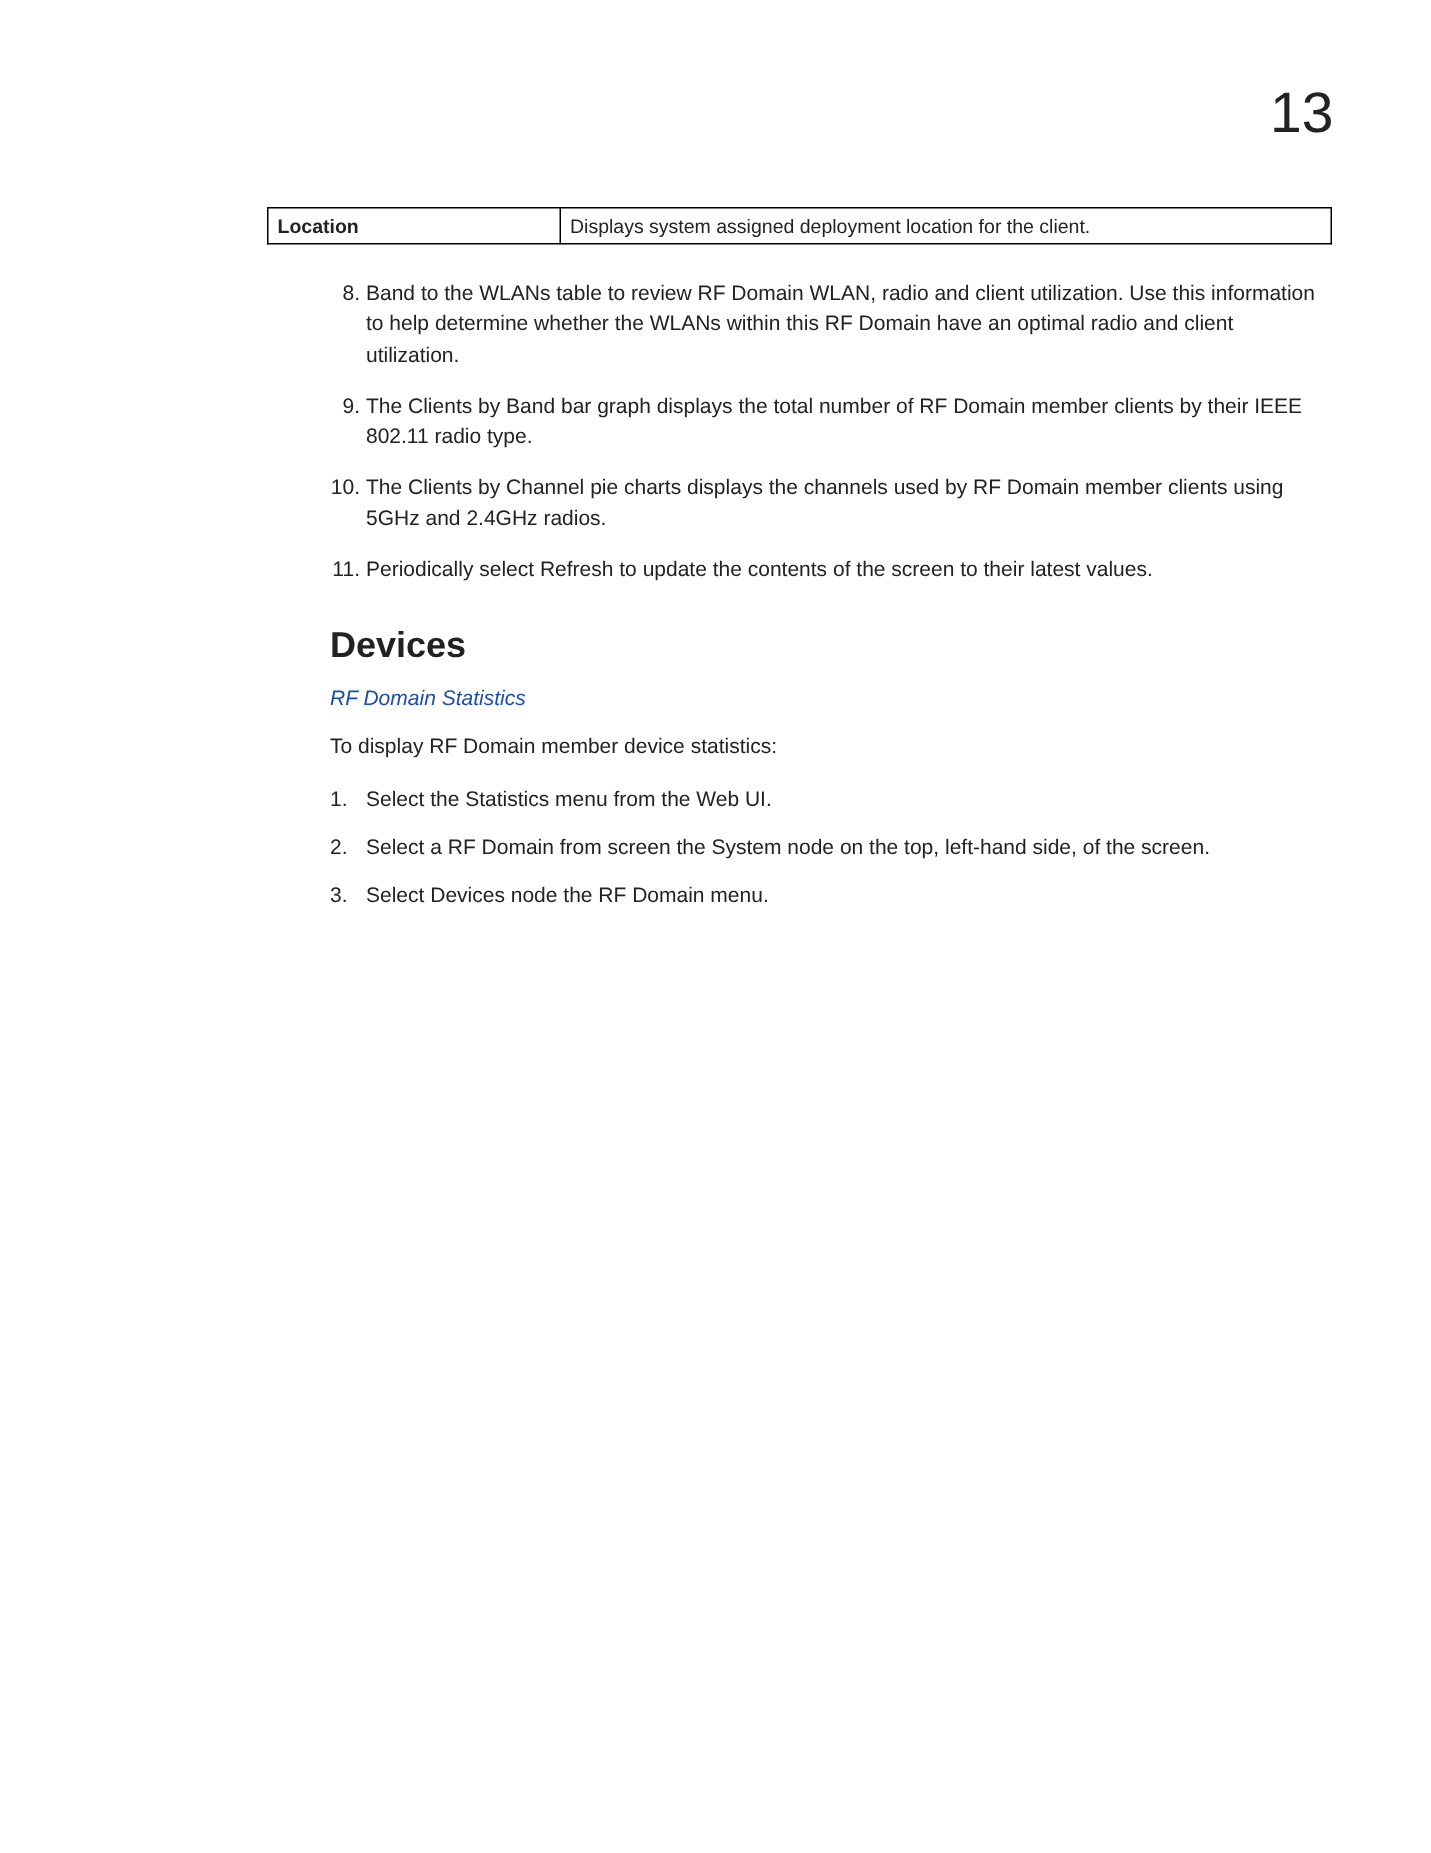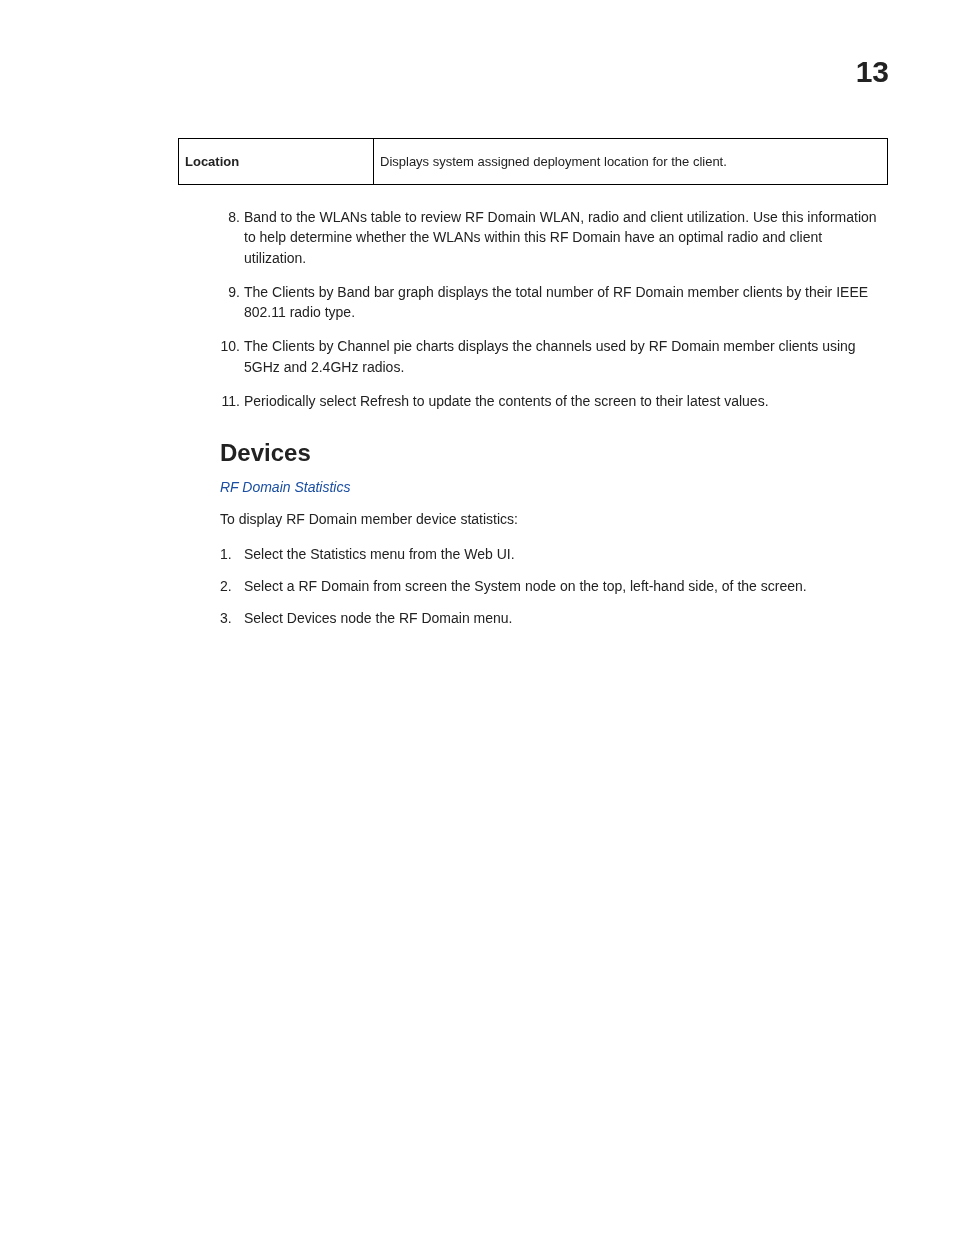--- a/index.html
+++ b/index.html
@@ -11,38 +11,38 @@
     background: #fff;
     width: 954px;
     height: 1235px;
     box-sizing: border-box;
     position: relative;
   }
   .page-number {
     position: absolute;
     top: 55px;
     right: 65px;
-    font-size: 30px;
-    font-weight: bold;
+    font-size: 38px;
+    font-weight: normal;
     color: #222;
   }
   .content {
     position: absolute;
     left: 178px;
     top: 138px;
     width: 710px;
   }
   table.info-table {
     border-collapse: collapse;
     width: 100%;
     margin-bottom: 22px;
   }
   table.info-table td {
     border: 1px solid #000;
-    padding: 15px 6px;
+    padding: 4px 6px;
     vertical-align: top;
     font-size: 13px;
   }
   table.info-table td.label {
     font-weight: bold;
     width: 182px;
   }
   ol.outer-list {
     list-style: none;
     padding: 0;

